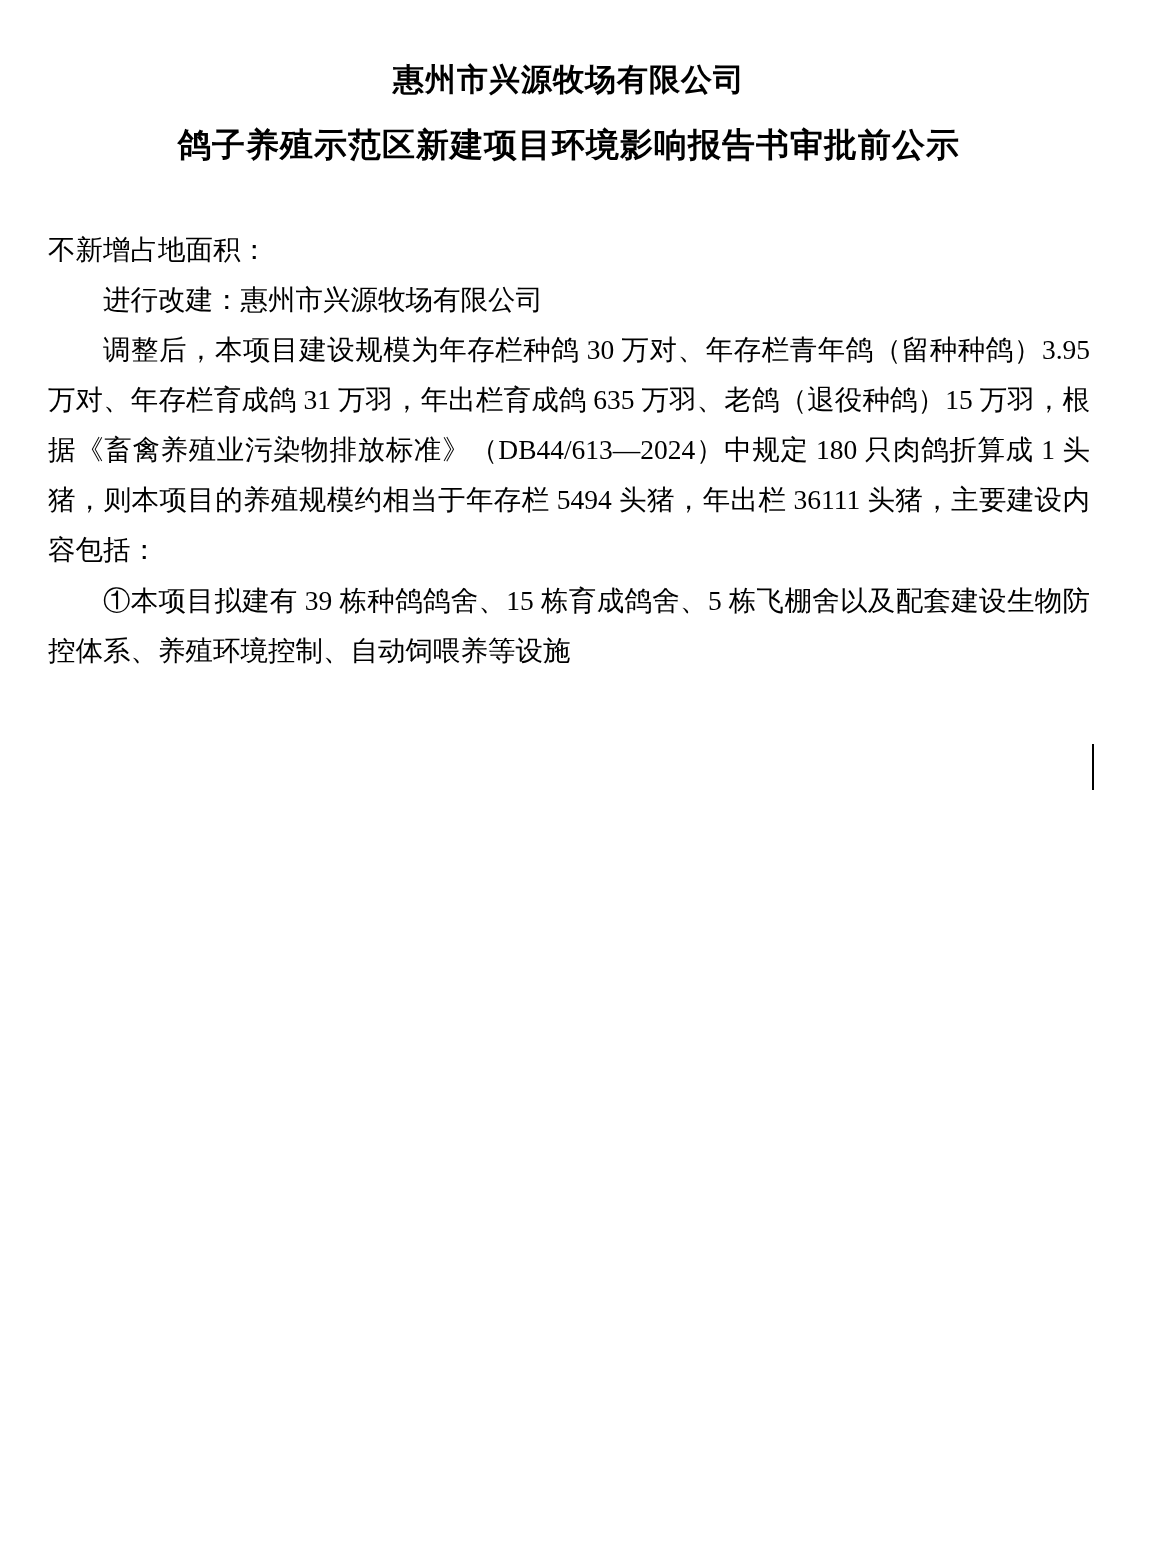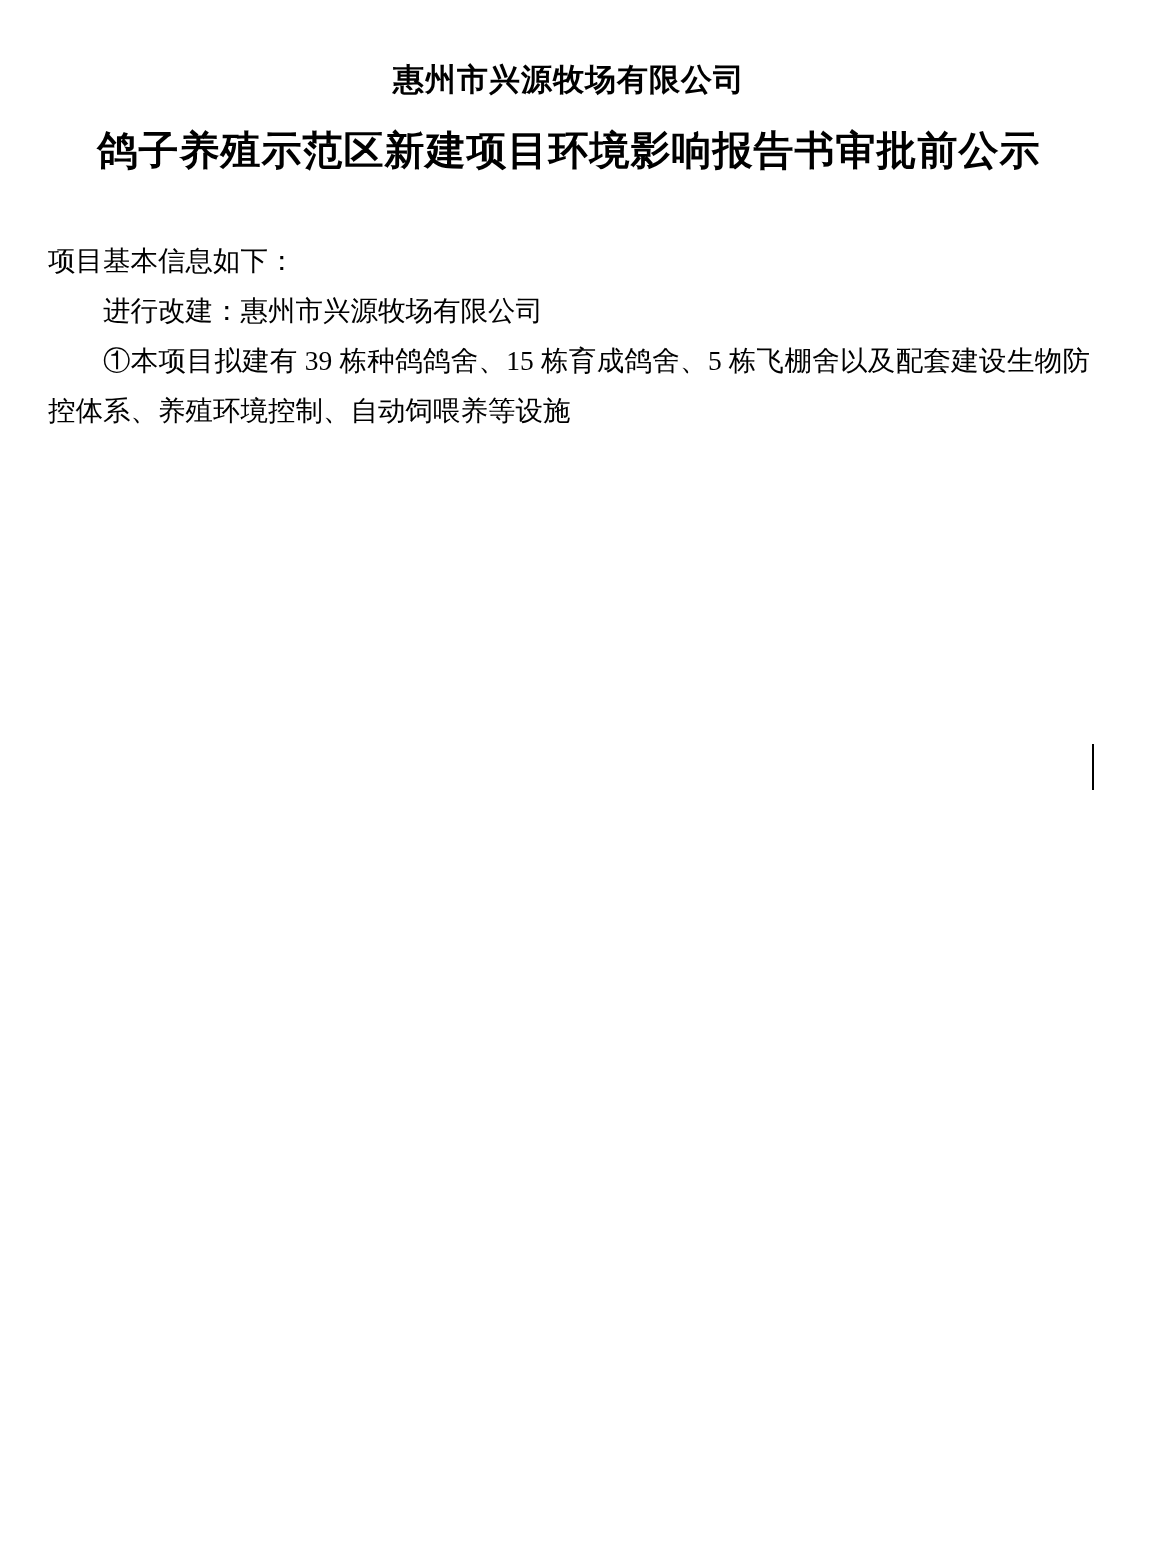--- a/index.html
+++ b/index.html
@@ -29,21 +29,21 @@
     letter-spacing: 1px;
     margin: 0;
   }
   .doc-title .line1 {
     display: block;
     margin-top: 16px;
   }
   .doc-title .line2 {
     display: block;
     margin-top: 16px;
-    font-size: 40px;
+    font-size: 33px;
   }
   .body-block {
     margin-top: 54px;
     font-size: 27.5px;
     line-height: 1.82;
     text-align: justify;
     text-justify: inter-ideograph;
   }
   p.para {
     margin: 0;
@@ -70,19 +70,20 @@
 <body>
 
 <div class="page">
 
   <div class="doc-title">
     <span class="line1">惠州市兴源牧场有限公司</span>
     <span class="line2">鸽子养殖示范区新建项目环境影响报告书审批前公示</span>
   </div>
 
   <div class="body-block">
-    <p class="para noindent">项目基本信息如下：</p>
+    <p class="para noindent">不新增占地面积：</p>
     <p class="para item">进行改建：惠州市兴源牧场有限公司</p>
+    <p class="para item">调整后，本项目建设规模为年存栏种鸽 30 万对、年存栏青年鸽（留种种鸽）3.95 万对、年存栏育成鸽 31 万羽，年出栏育成鸽 635 万羽、老鸽（退役种鸽）15 万羽，根据《畜禽养殖业污染物排放标准》（DB44/613—2024）中规定 180 只肉鸽折算成 1 头猪，则本项目的养殖规模约相当于年存栏 5494 头猪，年出栏 36111 头猪，主要建设内容包括：</p>
     <p class="para item">①本项目拟建有 39 栋种鸽鸽舍、15 栋育成鸽舍、5 栋飞棚舍以及配套建设生物防控体系、养殖环境控制、自动饲喂养等设施</p>
   </div>
 
   <div class="caret"></div>
 </div>
 
 </body></html>

